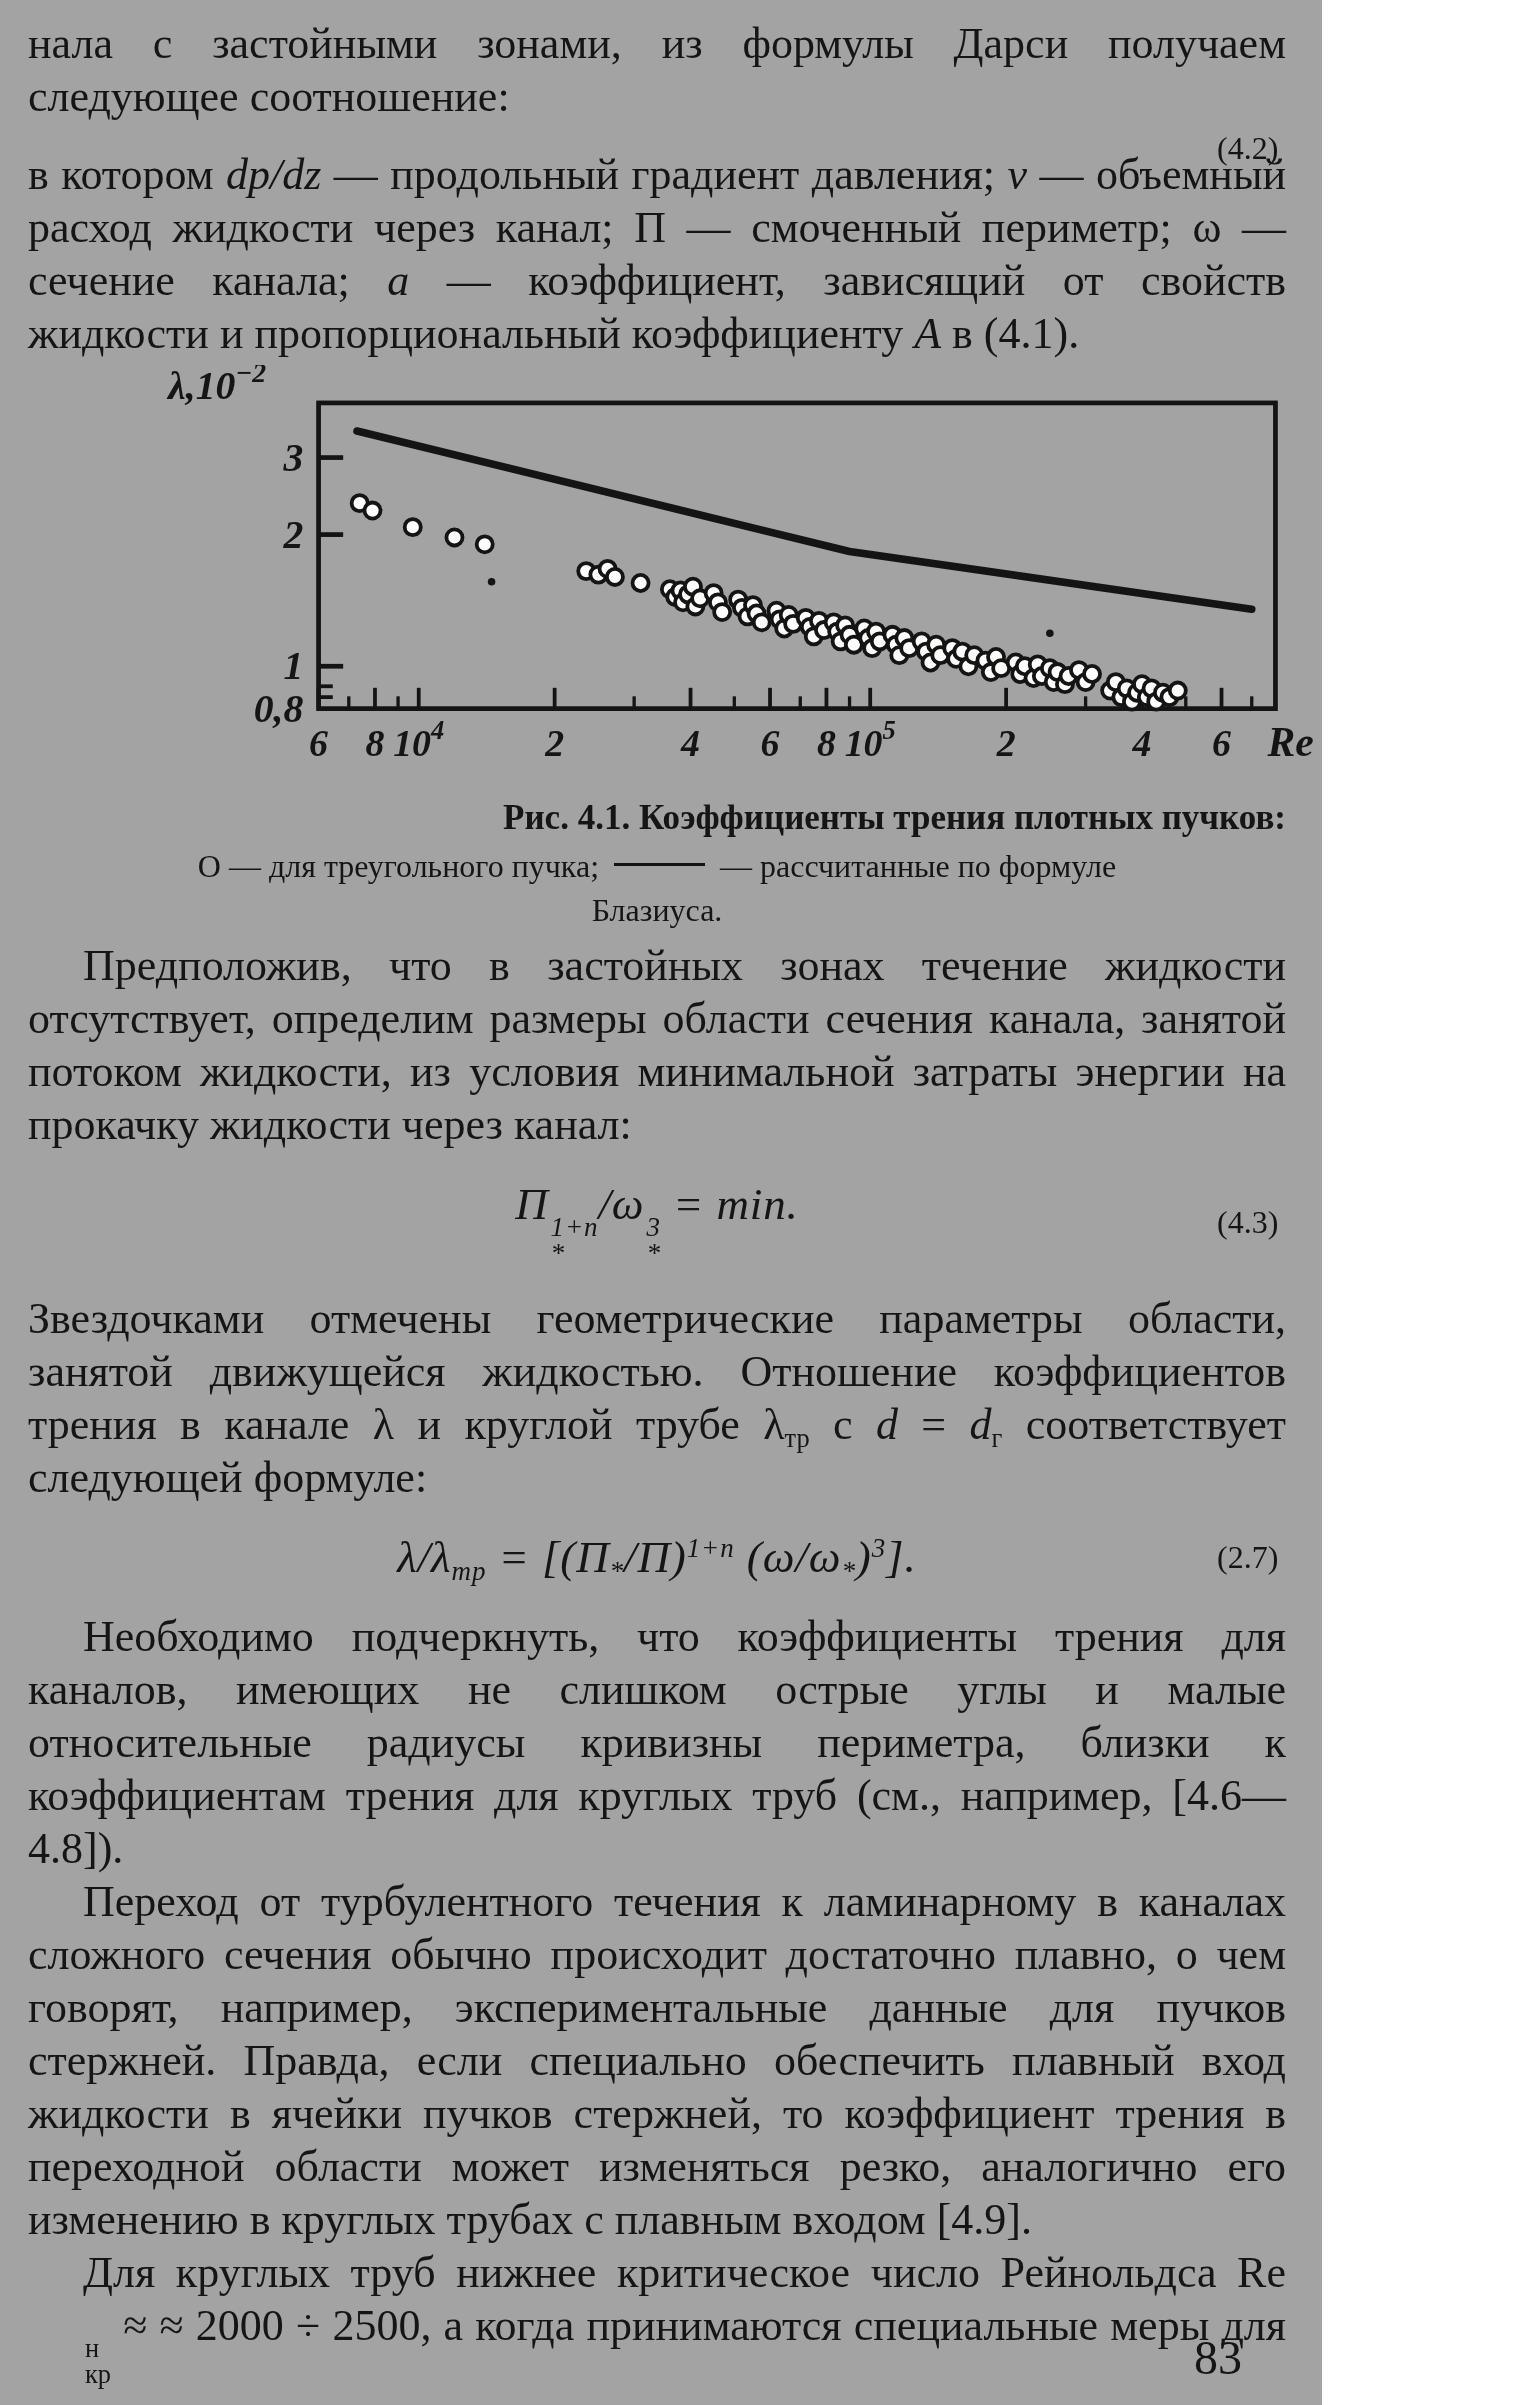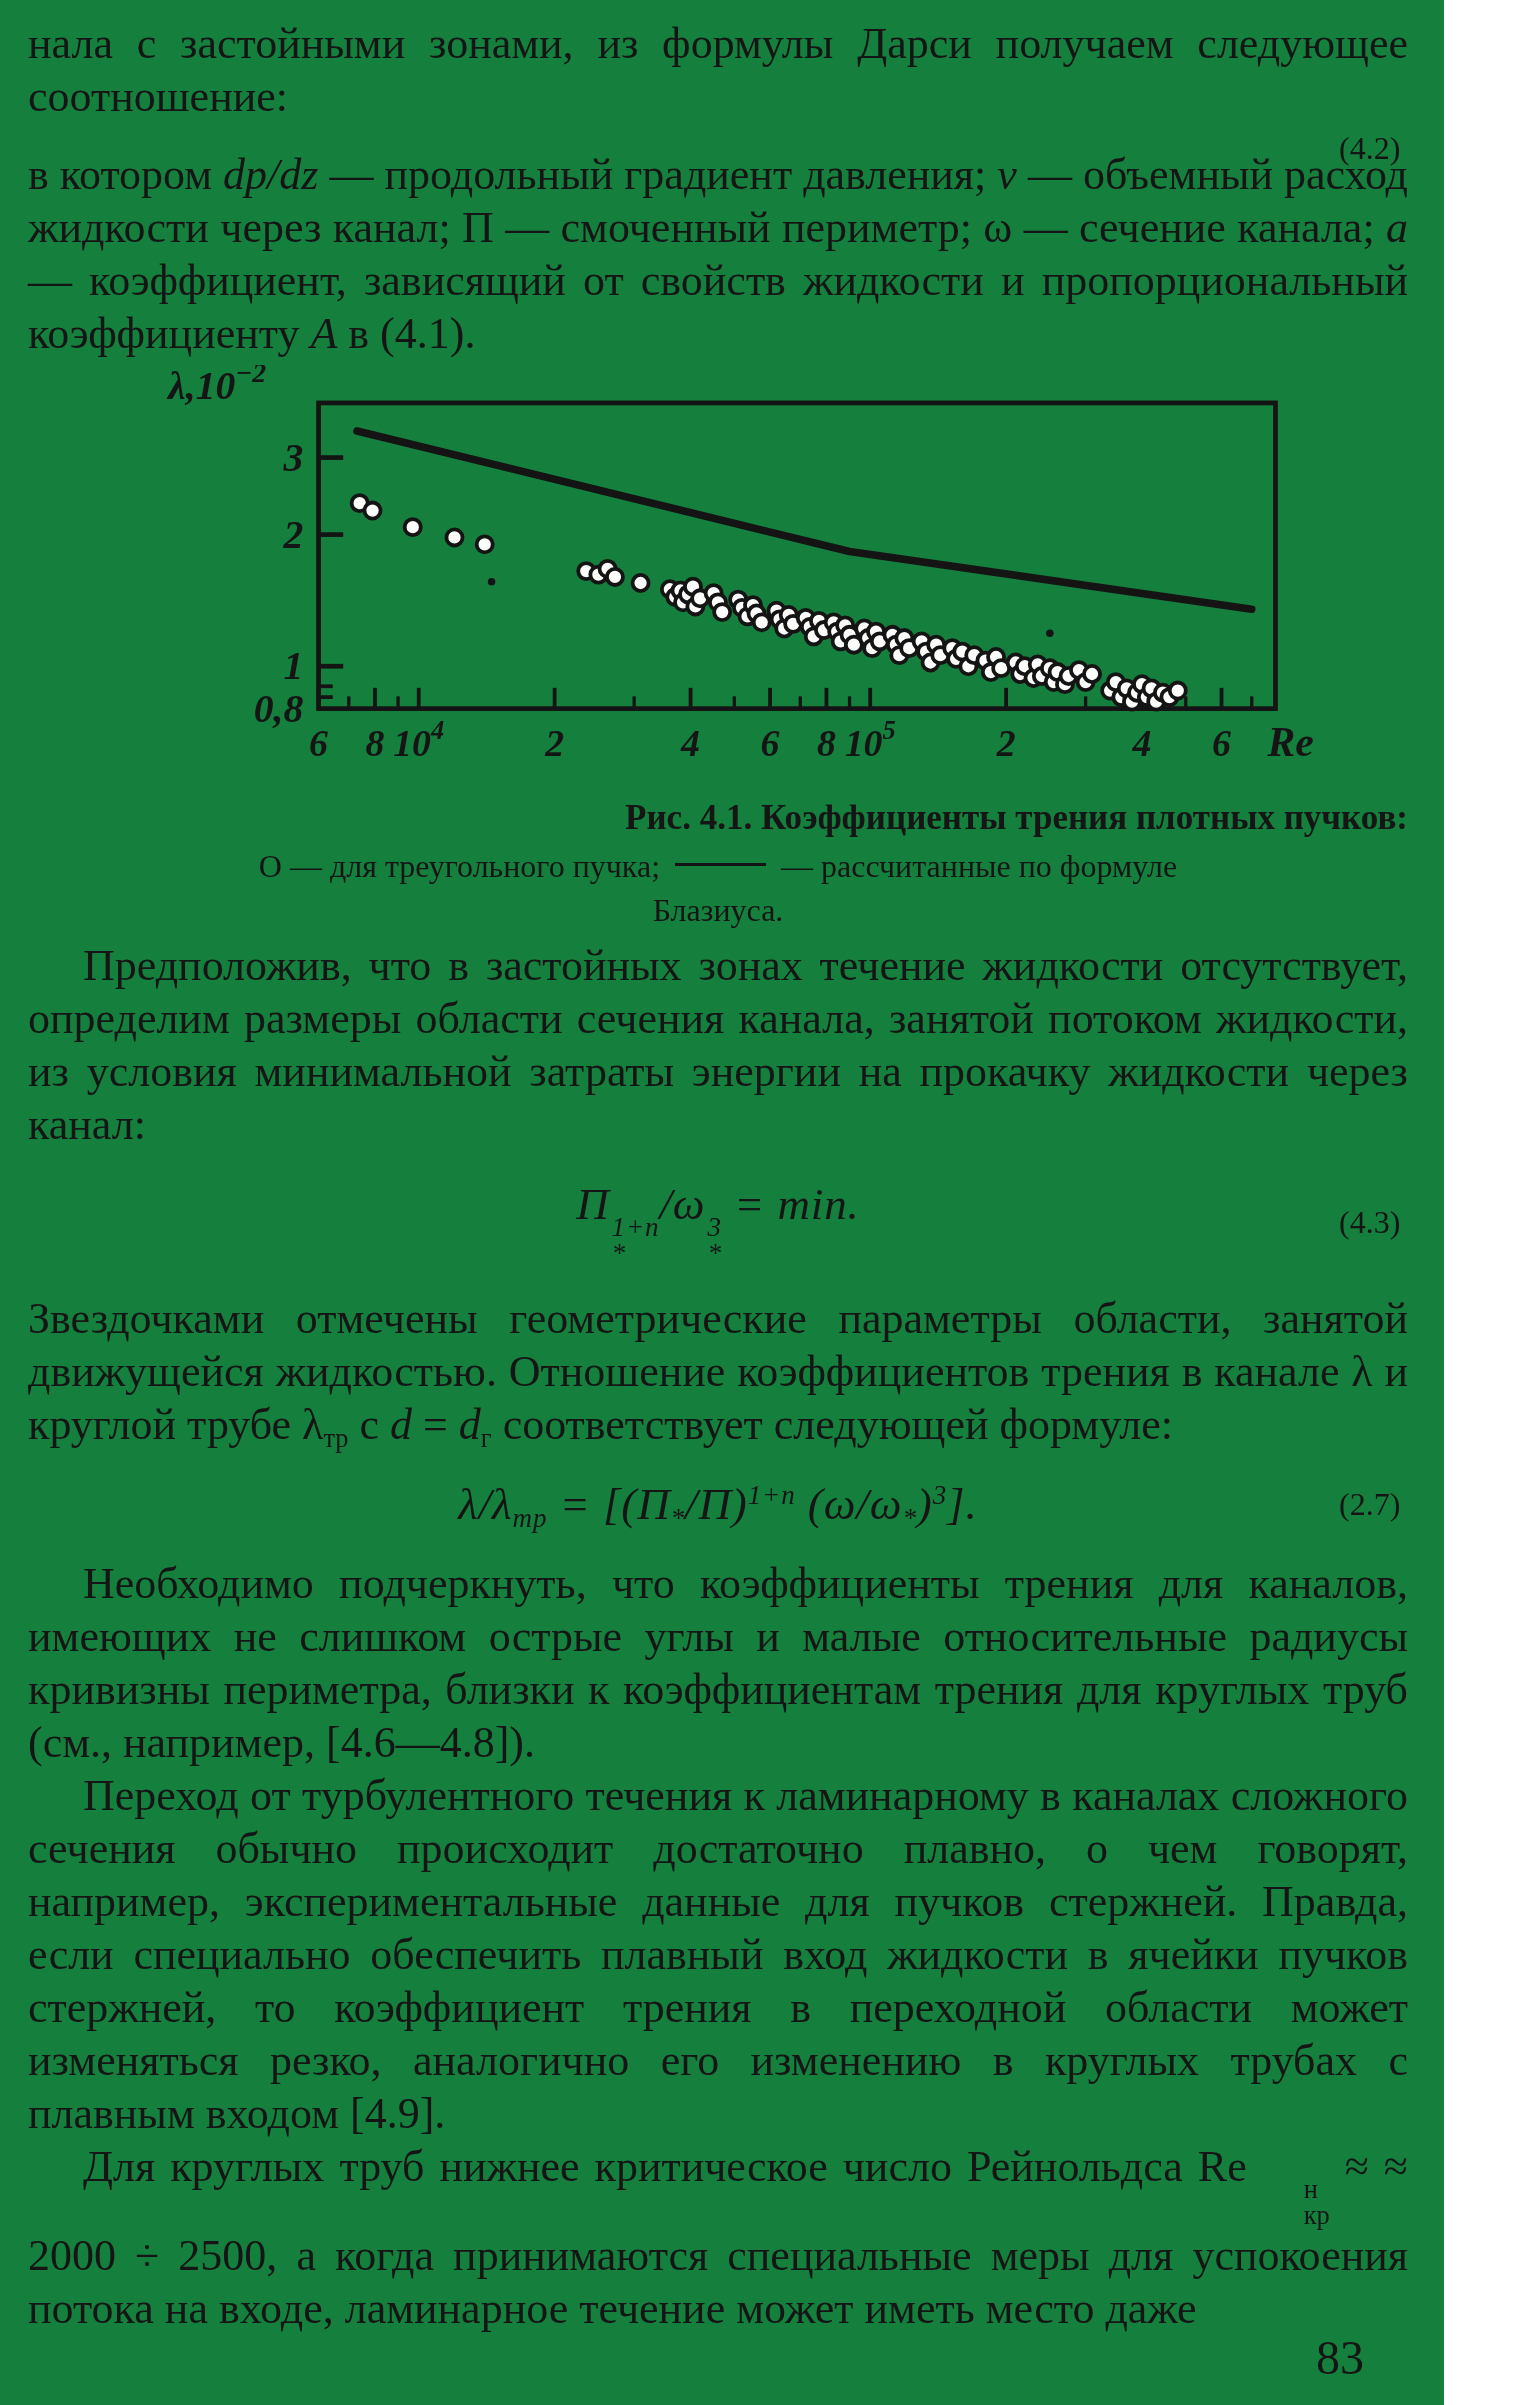--- a/index.html
+++ b/index.html
@@ -1,19 +1,19 @@
 <!DOCTYPE html>
 <html lang="ru" style="font-size:15px"><head>
 <meta charset="utf-8">
 <style>
   html,body { margin:0; padding:0; background:#ffffff; }
   .page {
-    width:1444px; height:2406px; box-sizing:border-box;
+    width:1322px; height:2406px; box-sizing:border-box;
     padding:17px 36px 15px 28px; position:relative; overflow:hidden;
-    background:#15803d; color:#151515;
+    background:#a3a3a3; color:#151515;
     font-family:"Liberation Serif", serif;
     font-size:44px; line-height:53px; text-align:justify;
   }
   p.body { margin:0; }
   .indent { text-indent:55px; }
   .mt { margin-top:3.8px; }
 
   .eq { position:relative; text-align:center; margin:24.6px 0; font-size:45px; line-height:57px; }
   .eq-body { font-style:italic; letter-spacing:0.9px; }
   .eq-num { position:absolute; right:7.6px; top:50%; transform:translateY(-50%); font-style:normal; font-size:32px; }

